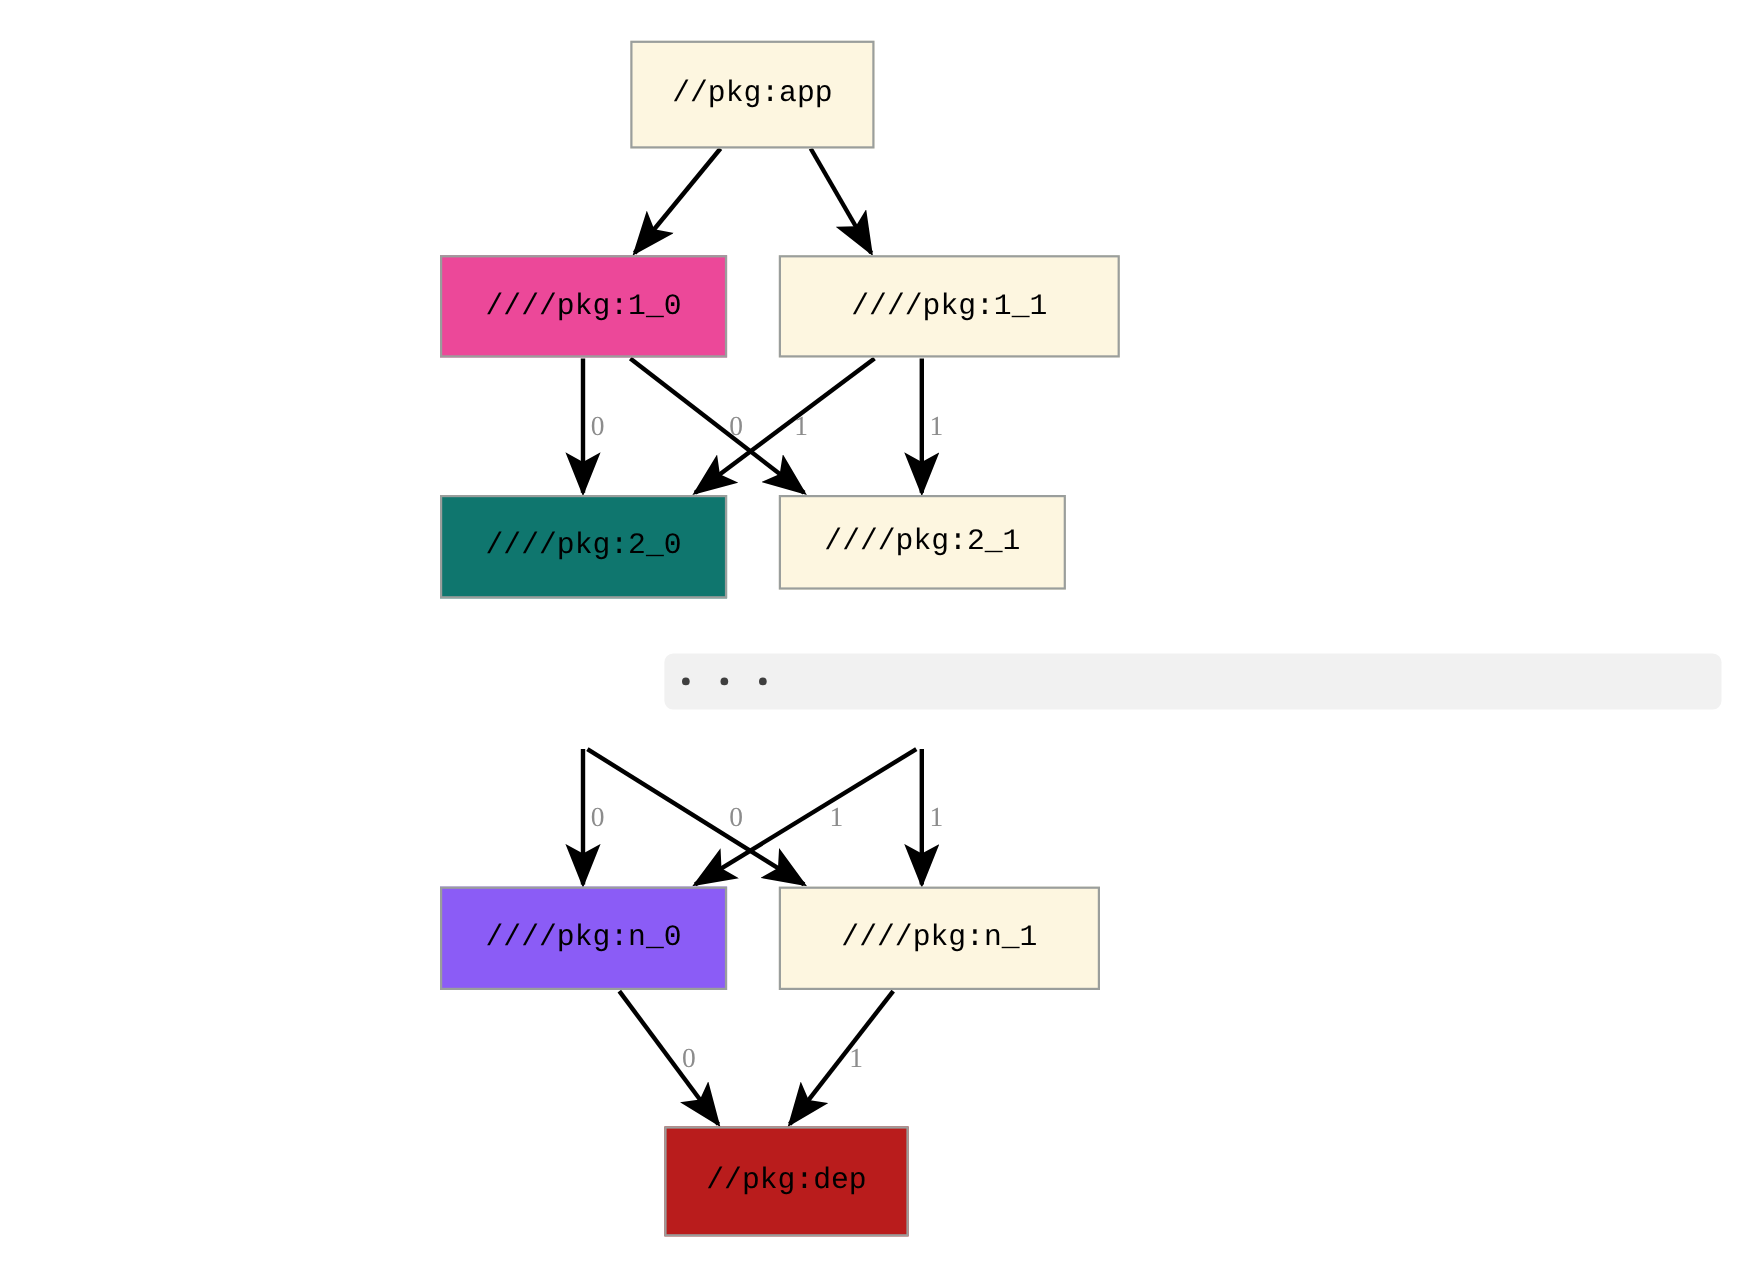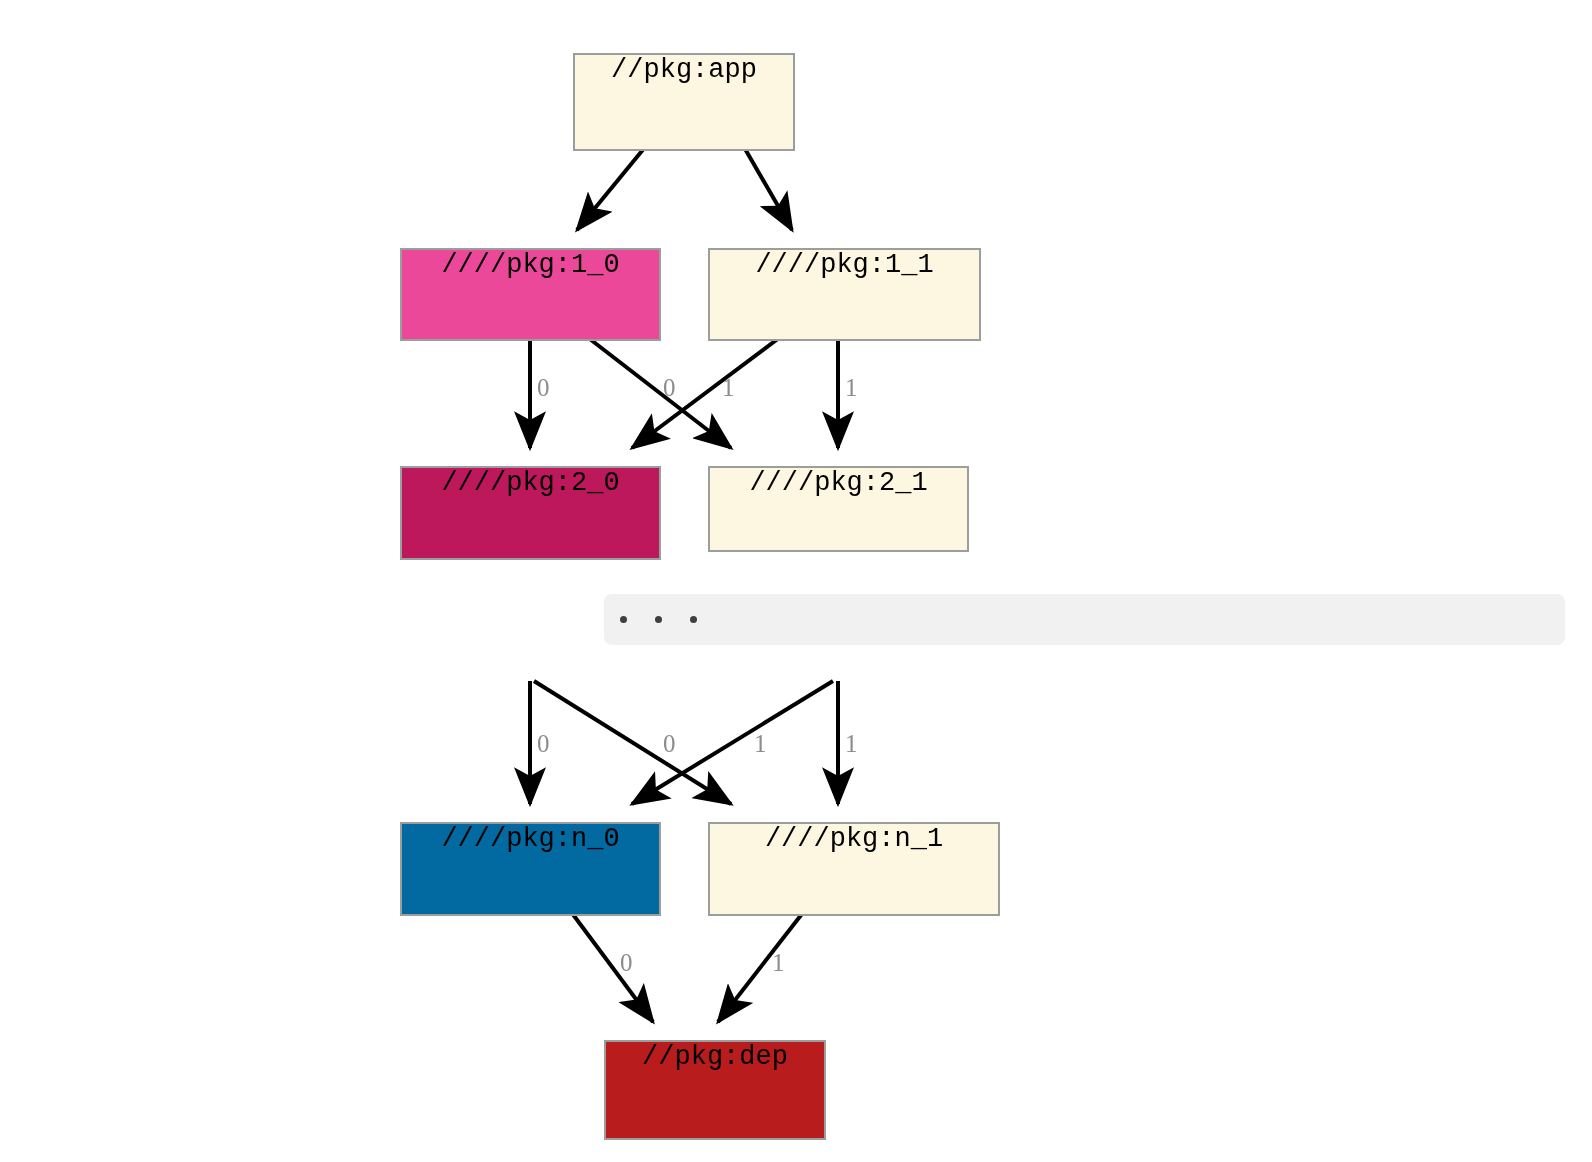--- a/index.html
+++ b/index.html
@@ -24,28 +24,27 @@
     top: 0;
     width: 1592px;
     height: 1162px;
   }
   .node {
     position: absolute;
     box-sizing: border-box;
     background: #fdf6e0;
     border: 2px solid #9a9e9c;
     display: flex;
-    align-items: flex-start;
+    align-items: center;
     justify-content: center;
     color: #000000;
     font-family: "Liberation Mono", "DejaVu Sans Mono", monospace;
     font-size: 27px;
     letter-spacing: 0px;
     white-space: nowrap;
-    margin-top: 16px;
   }
   .edge-label {
     position: absolute;
     color: #8c8c8c;
     font-family: "Liberation Serif", "DejaVu Serif", serif;
     font-size: 25px;
     line-height: 1;
     white-space: nowrap;
     user-select: none;
   }
@@ -96,30 +95,30 @@
       </g>
   </svg>
 
   <div id="nodes-layer">
       <div class="node" style="left: 573px; top: 37px; width: 222px; height: 98px; background: rgb(253, 246, 224); border-color: rgb(154, 158, 156);">
         <span>//pkg:app</span>
       </div>
       <div class="node" style="left: 400px; top: 232px; width: 261px; height: 93px; background: #ec4899; border-color: rgb(154, 158, 156);">
         <span>////pkg:1_0</span>
       </div>
-      <div class="node" style="left: 708px; top: 232px; width: 273px; height: 93px; background: rgb(253, 246, 224); border-color: rgb(154, 158, 156);">
+      <div class="node" style="left: 708px; top: 232px; width: 310px; height: 93px; background: rgb(253, 246, 224); border-color: rgb(154, 158, 156);">
         <span>////pkg:1_1</span>
       </div>
-      <div class="node" style="left: 400px; top: 450px; width: 261px; height: 94px; background: #be185d; border-color: rgb(154, 158, 156);">
+      <div class="node" style="left: 400px; top: 450px; width: 261px; height: 94px; background: #0f766e; border-color: rgb(154, 158, 156);">
         <span>////pkg:2_0</span>
       </div>
       <div class="node" style="left: 708px; top: 450px; width: 261px; height: 86px; background: rgb(253, 246, 224); border-color: rgb(154, 158, 156);">
         <span>////pkg:2_1</span>
       </div>
-      <div class="node" style="left: 400px; top: 806px; width: 261px; height: 94px; background: #0369a1; border-color: rgb(154, 158, 156);">
+      <div class="node" style="left: 400px; top: 806px; width: 261px; height: 94px; background: #8b5cf6; border-color: rgb(154, 158, 156);">
         <span>////pkg:n_0</span>
       </div>
       <div class="node" style="left: 708px; top: 806px; width: 292px; height: 94px; background: rgb(253, 246, 224); border-color: rgb(154, 158, 156);">
         <span>////pkg:n_1</span>
       </div>
       <div class="node" style="left: 604px; top: 1024px; width: 222px; height: 100px; background: #b91c1c; border-color: rgb(154, 158, 156);">
         <span>//pkg:dep</span>
       </div>
     </div>
 

